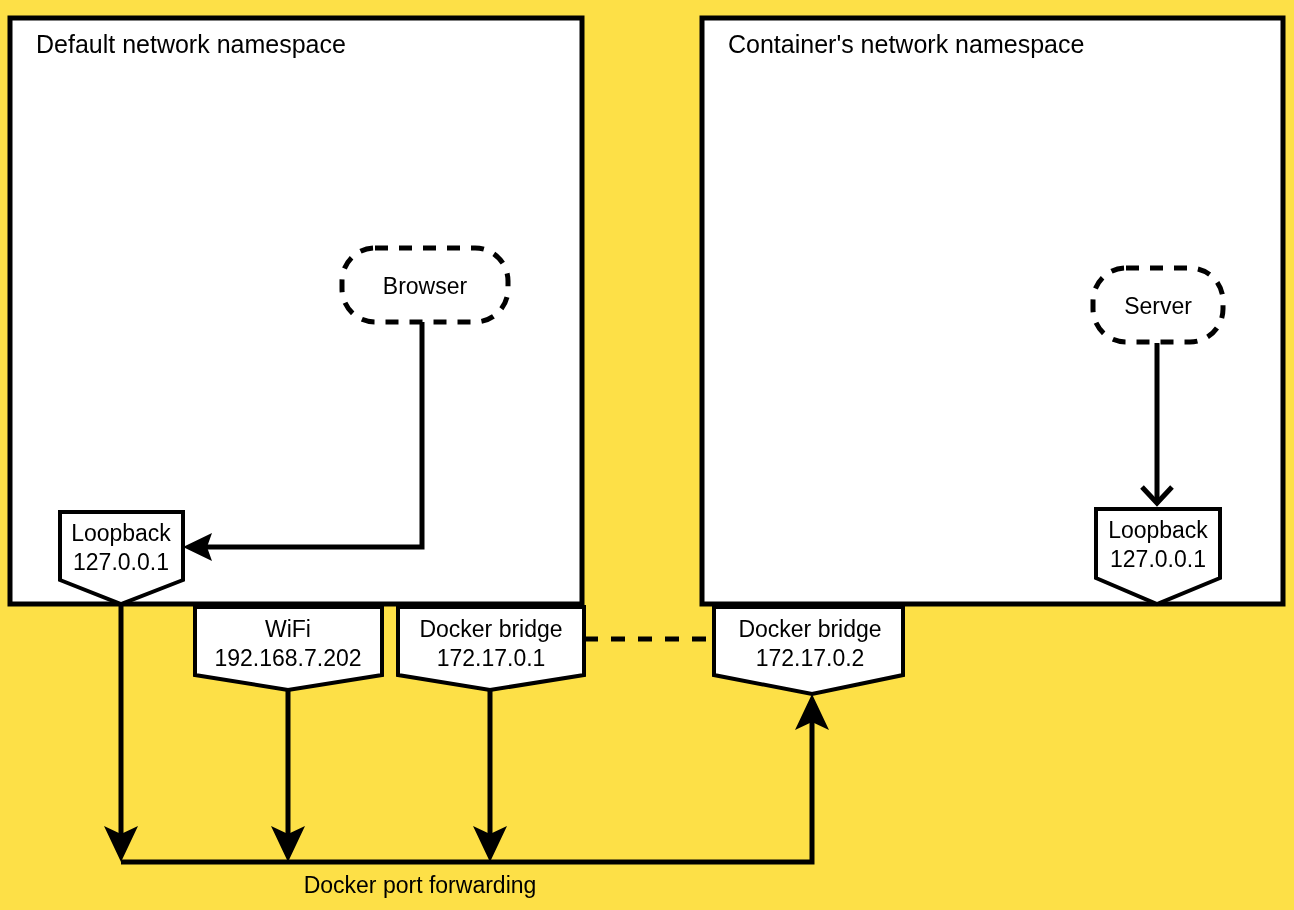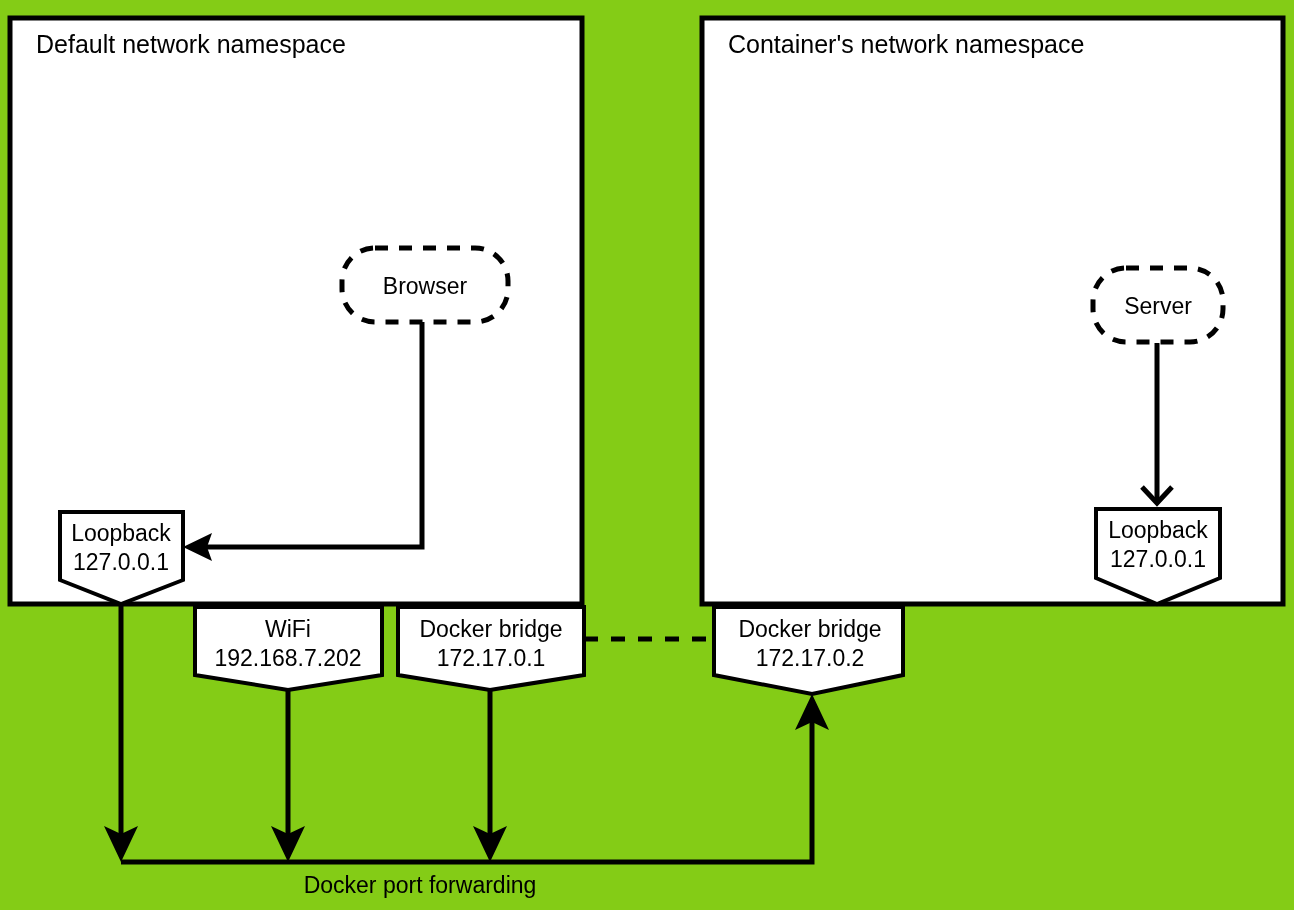--- a/index.html
+++ b/index.html
@@ -4,21 +4,21 @@
 <style>
   html, body {
     margin: 0;
     padding: 0;
     background: #ffffff;
   }
   #canvas {
     position: relative;
     width: 1294px;
     height: 910px;
-    background: #84cc16;
+    background: #fde047;
     font-family: "Liberation Sans", sans-serif;
   }
   #diagram-svg {
     position: absolute;
     left: 0;
     top: 0;
     width: 1294px;
     height: 910px;
   }
   .ns-title {

